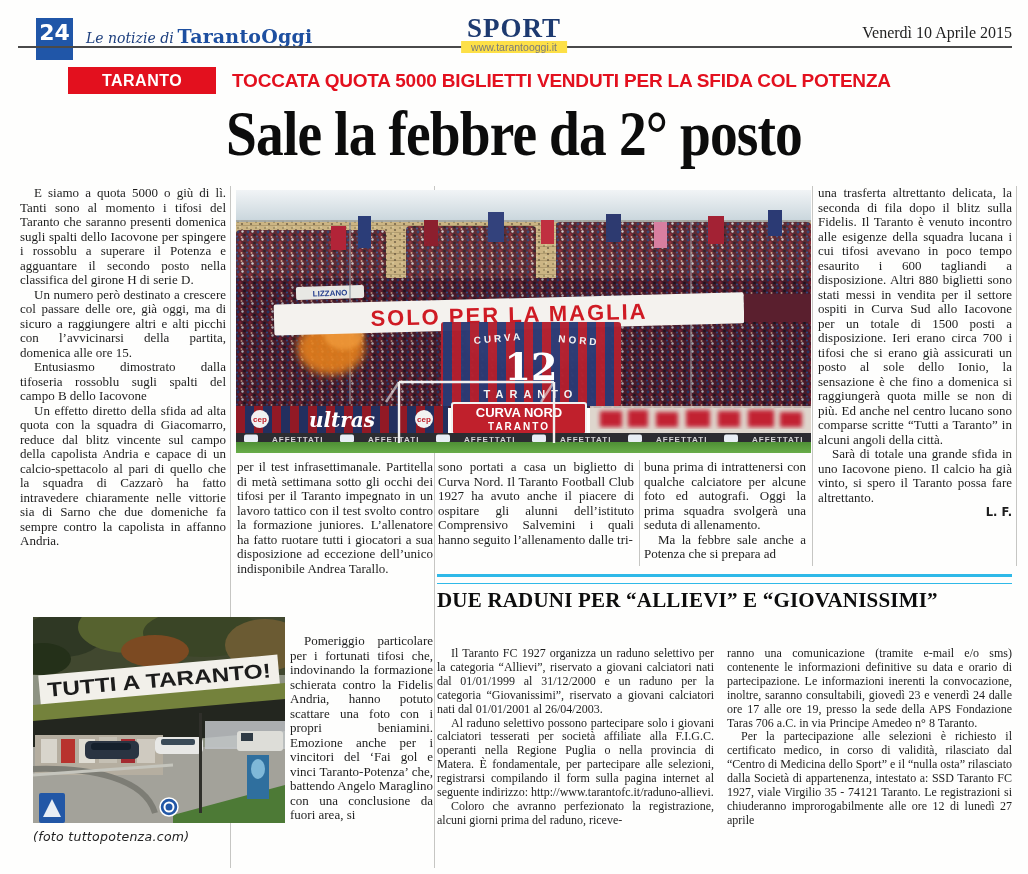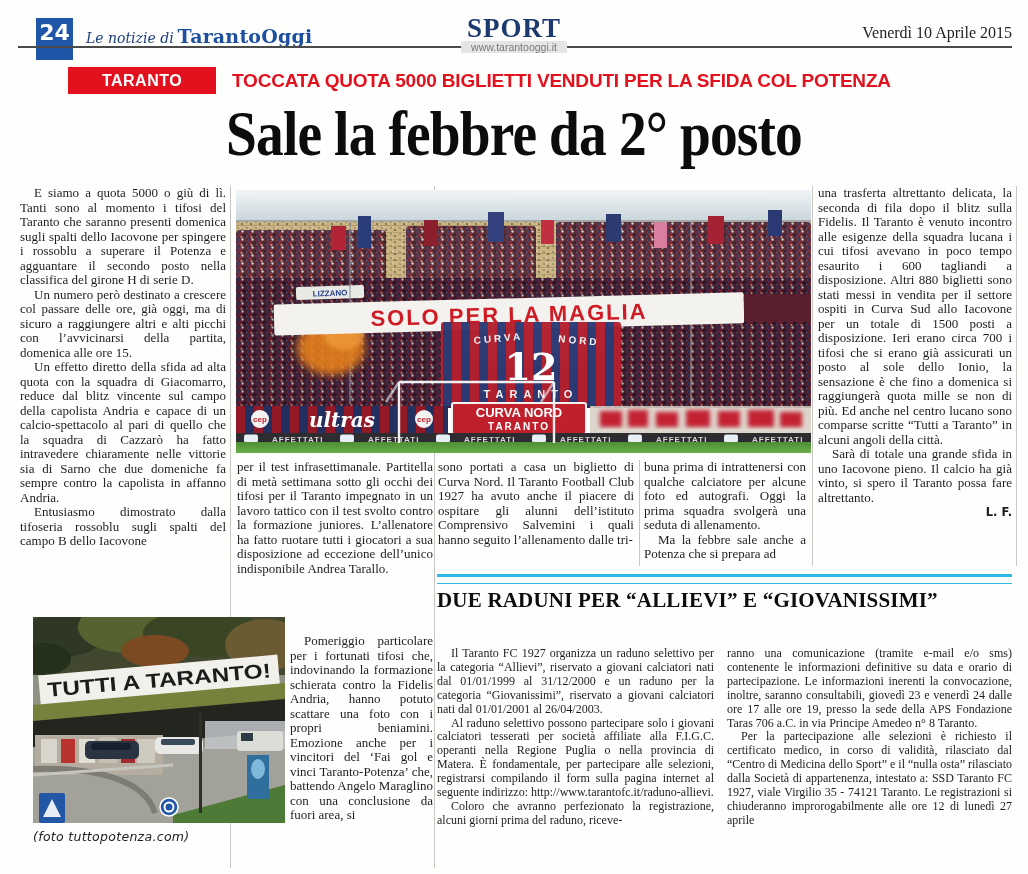--- a/index.html
+++ b/index.html
@@ -10,21 +10,21 @@
   .pagenum-box{position:absolute;left:36px;top:18px;width:37px;height:42px;background:#2056a8;
                color:#fff;font-family:"DejaVu Sans",sans-serif;font-weight:bold;font-size:22px;
                text-align:center;line-height:29px;}
   .brand-line{position:absolute;left:86px;top:25px;white-space:nowrap;}
   .brand-prefix{font-style:italic;font-size:14px;color:#1d3f7e;font-family:"DejaVu Serif",serif;}
   .brand{font-weight:bold;font-size:19px;color:#1d4fa0;font-family:"DejaVu Serif",serif;letter-spacing:.2px;}
   .section-title{position:absolute;left:0;right:0;top:13px;text-align:center;
                  font-family:"Liberation Serif",serif;font-weight:bold;font-size:27px;
                  color:#1d3a70;letter-spacing:1px;}
   .hdr-rule{position:absolute;left:18px;width:994px;top:46px;height:2px;background:#4a4a4a;}
-  .website{position:absolute;left:50%;transform:translateX(-50%);top:41px;background:#e5e5e5;
+  .website{position:absolute;left:50%;transform:translateX(-50%);top:41px;background:#fde047;
            padding:0 10px;font-family:"Liberation Sans",sans-serif;font-size:10.5px;color:#7a7a7a;}
   .date{position:absolute;right:16px;top:24px;font-family:"Liberation Serif",serif;font-size:16px;color:#222;}
 
   
   .tag-box{position:absolute;left:68px;top:67px;width:148px;height:27px;background:#e3101e;
            color:#fff;font-family:"Liberation Sans",sans-serif;font-weight:bold;font-size:16px;
            text-align:center;line-height:27px;letter-spacing:.5px;}
   .kicker-headline{position:absolute;left:232px;top:70px;color:#e3101e;
            font-family:"Liberation Sans",sans-serif;font-weight:bold;font-size:19px;letter-spacing:-.2px;}
 
@@ -77,22 +77,22 @@
 
   <div class="vrule" style="left:230px;top:186px;height:682px;"></div>
   <div class="vrule" style="left:434px;top:186px;height:682px;"></div>
   <div class="vrule" style="left:639px;top:460px;height:106px;"></div>
   <div class="vrule" style="left:812px;top:186px;height:380px;"></div>
   <div class="vrule" style="left:1016px;top:186px;height:380px;"></div>
 
   <div class="bodytext" style="left:20px;top:186px;width:206px;height:452px;">
     <p>E siamo a quota 5000 o giù di lì. Tanti sono al momento i tifosi del Taranto che saranno presenti domenica sugli spalti dello Iacovone per spingere i rossoblu a superare il Potenza e agguantare il secondo posto nella classifica del girone H di serie D.</p>
     <p>Un numero però destinato a crescere col passare delle ore, già oggi, ma di sicuro a raggiungere altri e alti picchi con l’avvicinarsi della partita, domenica alle ore 15.</p>
+    <p>Entusiasmo dimostrato dalla tifoseria rossoblu sugli spalti del campo B dello Iacovone</p>
     <p>Un effetto diretto della sfida ad alta quota con la squadra di Giacomarro, reduce dal blitz vincente sul campo della capolista Andria e capace di un calcio-spettacolo al pari di quello che la squadra di Cazzarò ha fatto intravedere chiaramente nelle vittorie sia di Sarno che due domeniche fa sempre contro la capolista in affanno Andria.</p>
-    <p>Entusiasmo dimostrato dalla tifoseria rossoblu sugli spalti del campo B dello Iacovone</p>
   </div>
 
   <div class="bodytext" style="left:237px;top:460px;width:196px;height:148px;">
     <p style="text-indent:0;">per il test infrasettimanale. Partitella di metà settimana sotto gli occhi dei tifosi per il Taranto impegnato in un lavoro tattico con il test svolto contro la formazione juniores. L’allenatore ha fatto ruotare tutti i giocatori a sua disposizione ad eccezione dell’unico indisponibile Andrea Tarallo.</p>
   </div>
   <div class="bodytext" style="left:290px;top:634px;width:143px;height:256px;">
     <p>Pomeriggio particolare per i fortunati tifosi che, indovinando la formazione schierata contro la Fidelis Andria, hanno potuto scattare una foto con i propri beniamini. Emozione anche per i vincitori del ‘Fai gol e vinci Taranto-Potenza’ che, battendo Angelo Maraglino con una conclusione da fuori area, si</p>
   </div>
 
   <div class="bodytext" style="left:438px;top:460px;width:196px;height:110px;">

